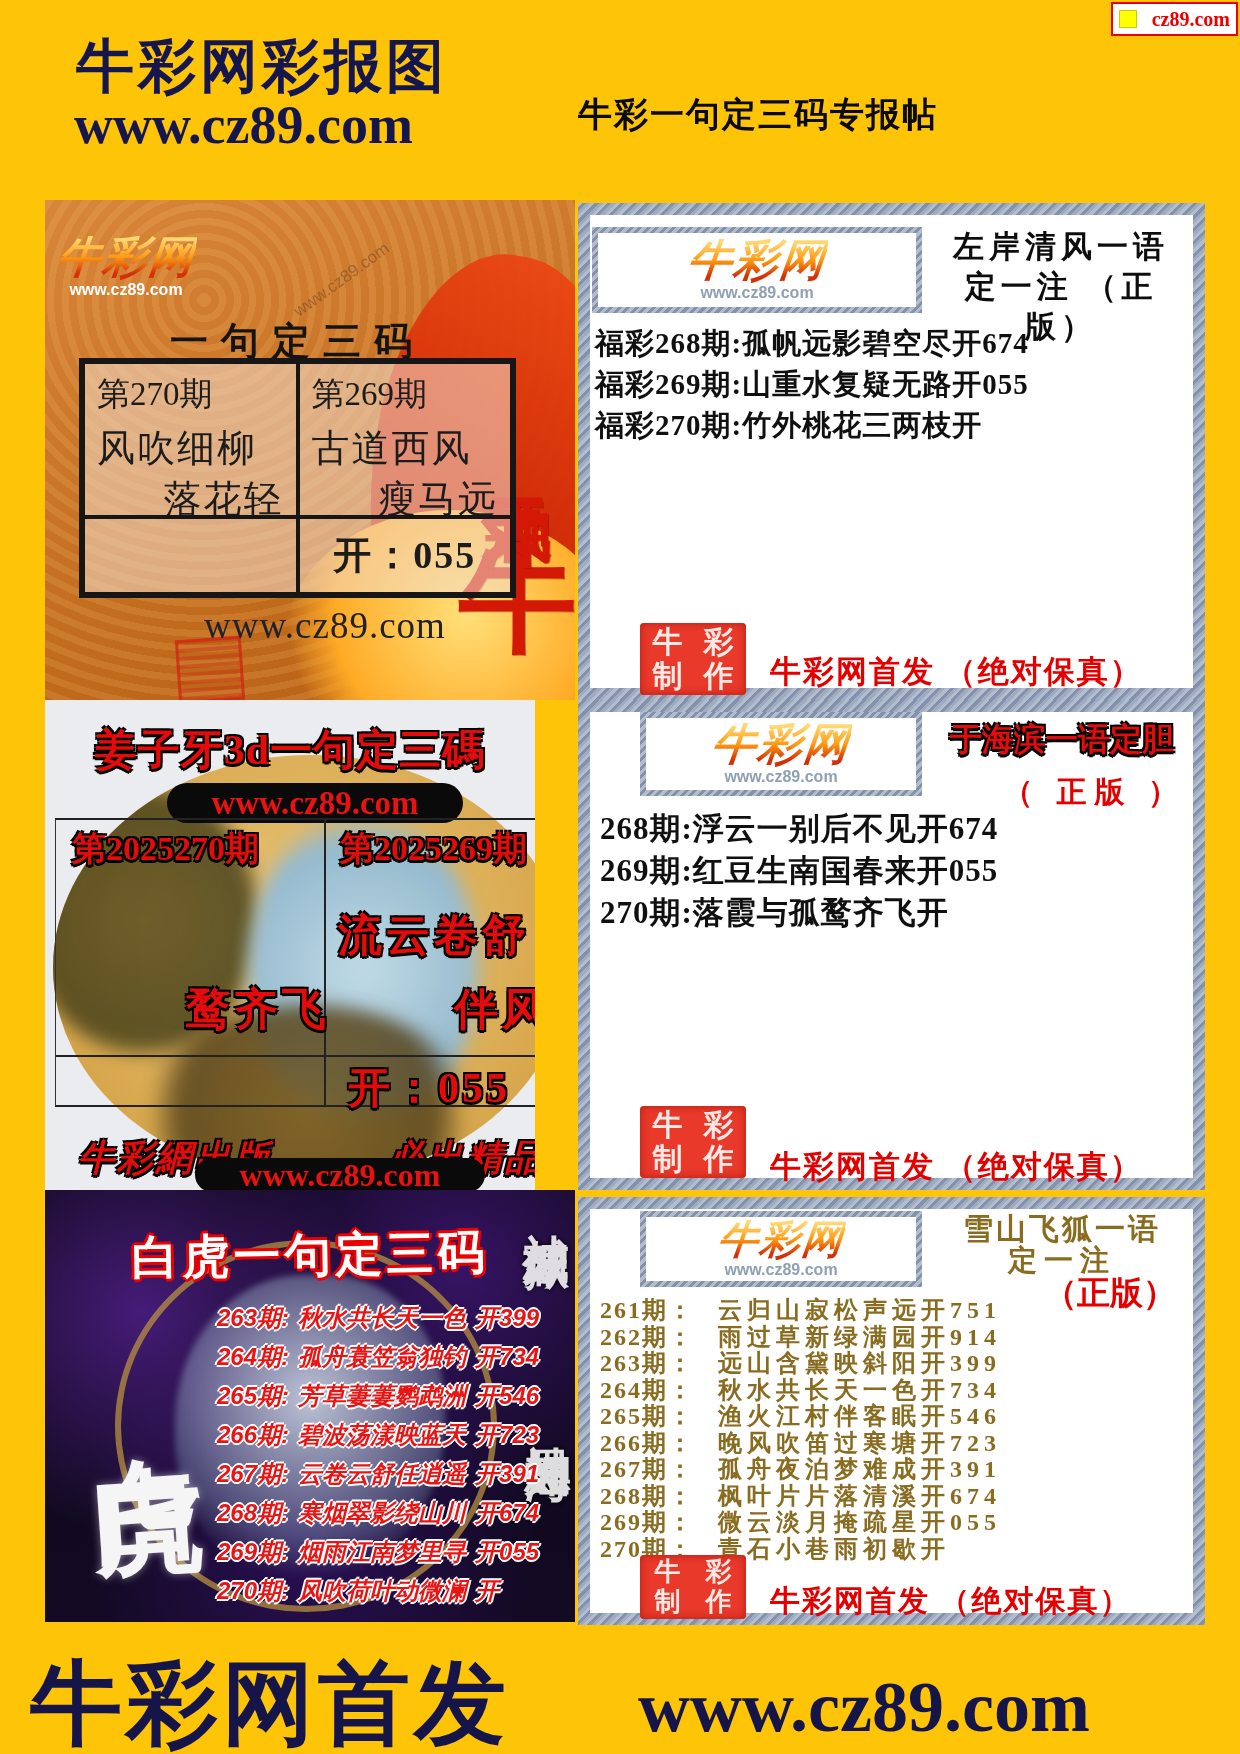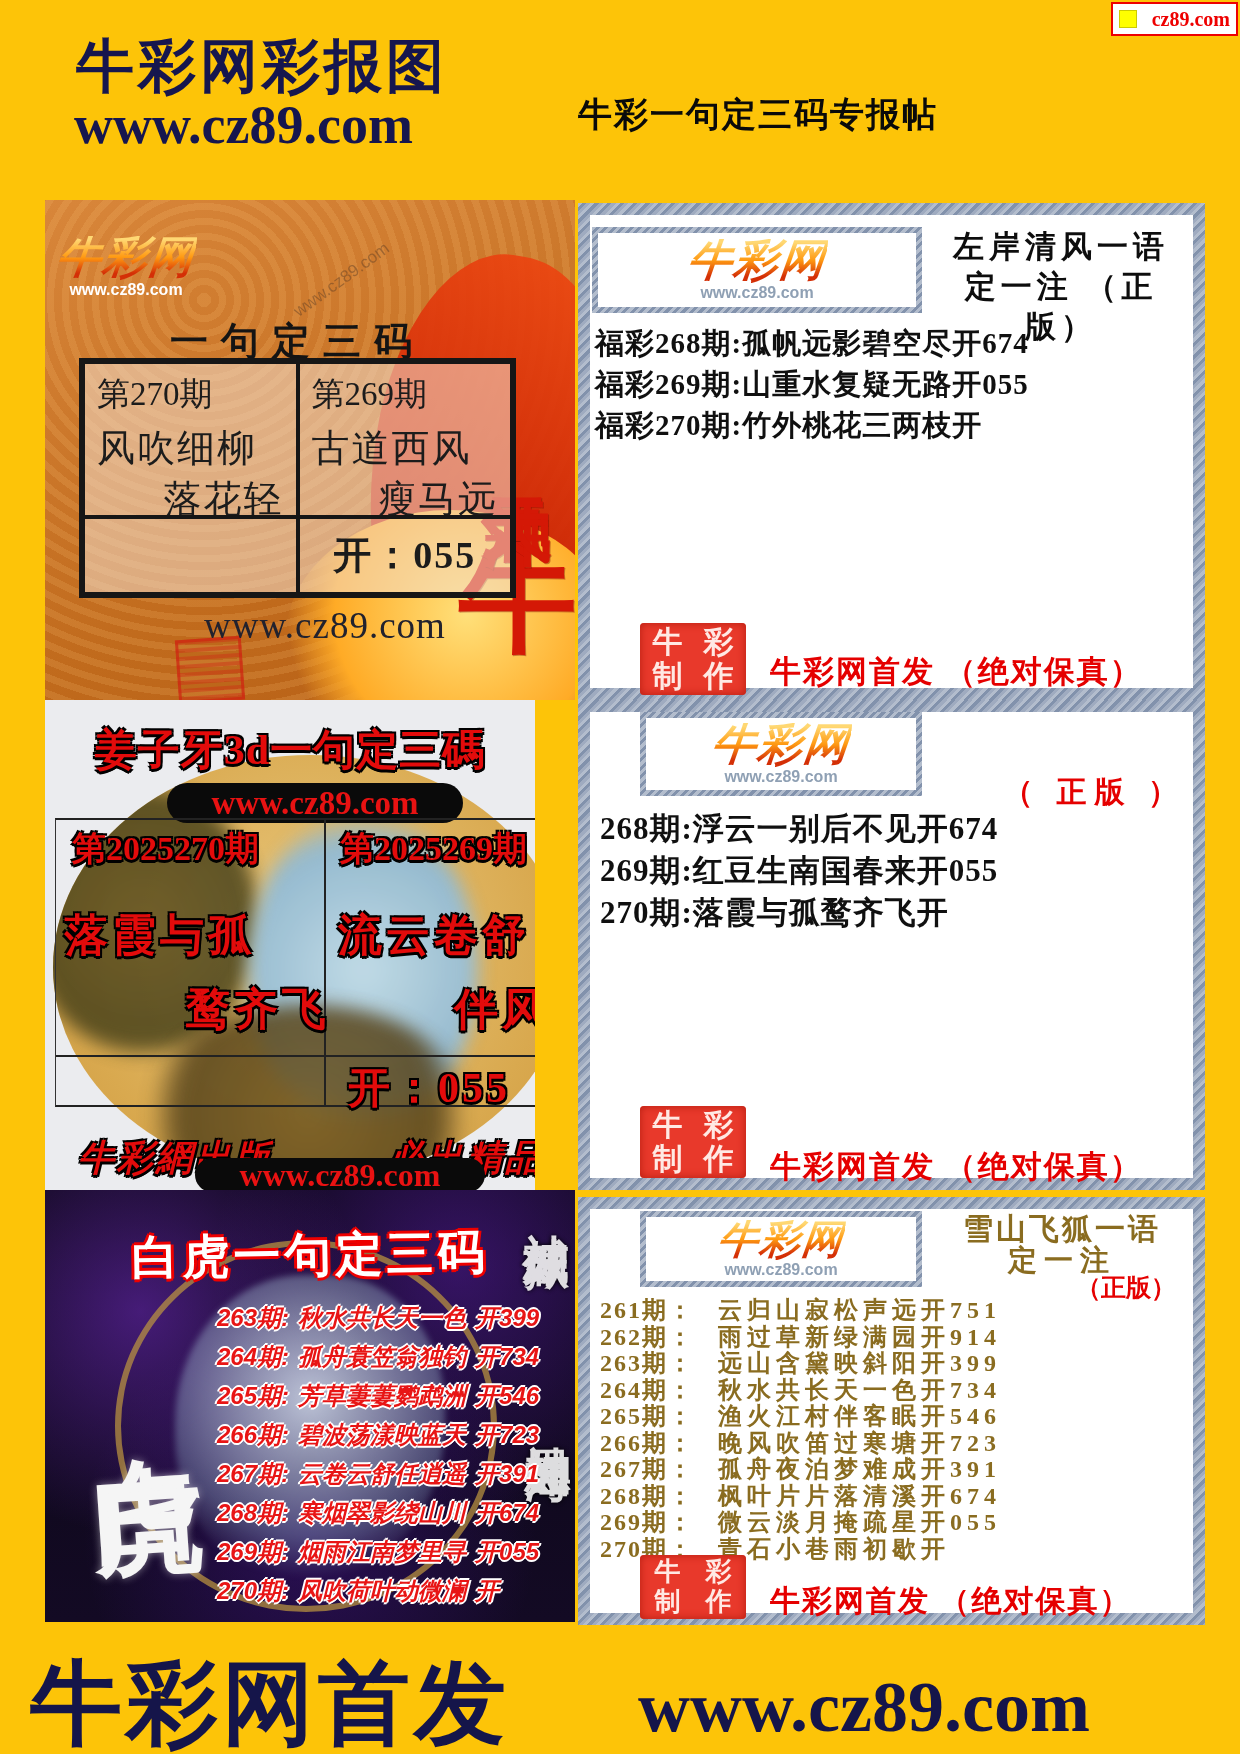--- a/index.html
+++ b/index.html
@@ -123,21 +123,21 @@
   #pr2{left:578px;top:700px;width:627px;height:490px;}
   #pr3{left:578px;top:1197px;width:627px;height:428px;}
   #pr1 .logo-box{left:14px;top:24px;width:330px;height:86px;}
   #pr2 .logo-box{left:62px;top:12px;width:282px;height:84px;}
   #pr3 .logo-box{left:62px;top:14px;width:282px;height:76px;}
   #pr1 .rp-head1{left:352px;top:24px;width:262px;}
   .rp2-t1{left:352px;top:18px;width:264px;font-size:32px;font-weight:bold;text-align:center;white-space:nowrap;}
   .rp2-t2{left:352px;top:72px;width:256px;text-align:right;color:#e50000;font-size:30px;font-weight:bold;letter-spacing:8px;}
   .rp3-t1{left:354px;top:12px;width:260px;font-size:30px;font-weight:bold;text-align:center;letter-spacing:3px;}
   .rp3-t2{left:354px;top:44px;width:260px;font-size:29px;font-weight:bold;text-align:center;letter-spacing:7px;}
-  .rp3-t3{left:354px;top:74px;width:244px;font-size:25px;font-weight:bold;text-align:right;color:#e50000;}
+  .rp3-t3{left:354px;top:74px;width:244px;font-size:33px;font-weight:bold;text-align:right;color:#e50000;}
   #pr1 .rp-body{left:17px;top:120px;font-size:29px;line-height:41px;letter-spacing:1px;}
   #pr2 .rp-body{left:22px;top:108px;font-size:31px;line-height:42px;letter-spacing:1px;}
   #pr3 .rp-body{left:22px;top:100px;font-size:24px;line-height:26.5px;}
   .xrow{white-space:nowrap;font-weight:bold;}
   .xrow .xi{display:inline-block;width:118px;letter-spacing:2px;}
   .xrow .xt{letter-spacing:5px;}
   #pr1 .seal{left:62px;top:420px;width:106px;height:72px;}
   #pr2 .seal{left:62px;top:406px;width:106px;height:72px;}
   #pr3 .seal{left:62px;top:358px;width:106px;height:64px;}
   #pr3 .seal span{font-size:26px;line-height:28px;}
@@ -226,39 +226,39 @@
       <div class="blob b-robe"></div>
       <div class="blob b-rock"></div>
     </div>
     <div class="abs pl2-title red-outline">姜子牙3d一句定三碼</div>
     <div class="abs black-pill pl2-url">www.cz89.com</div>
     <div class="abs pl2-table">
       <div class="pl2-vline"></div>
       <div class="pl2-hline"></div>
       <div class="jtext red-outline" style="left:16px;top:6px;font-size:34px;">第2025270期</div>
       <div class="jtext red-outline" style="left:284px;top:6px;font-size:34px;">第2025269期</div>
-      <div class="jtext red-outline" style="left:8px;top:86px;font-size:44px;letter-spacing:4px;">落霞与孤</div>
       <div class="jtext red-outline" style="left:282px;top:86px;font-size:44px;letter-spacing:4px;">流云卷舒</div>
       <div class="jtext red-outline" style="left:130px;top:160px;font-size:44px;letter-spacing:4px;">鹜齐飞</div>
       <div class="jtext red-outline" style="left:398px;top:160px;font-size:44px;letter-spacing:4px;">伴风行</div>
       <div class="jtext red-outline" style="left:292px;top:240px;font-size:42px;letter-spacing:3px;">开：055</div>
     </div>
     <div class="abs jtext red-outline pl2-foot-l">牛彩網出版</div>
     <div class="abs jtext red-outline pl2-foot-r">必出精品</div>
     <div class="abs black-pill pl2-url2">www.cz89.com</div>
   </div>
 
   <div class="abs rp" id="pr2">
     <div class="rp-inner"></div>
     <div class="abs logo-box">
       <div class="logo">
         <span class="logo-cn">牛彩网</span>
         <span class="logo-url">www.cz89.com</span>
       </div>
     </div>
+    <div class="abs rp2-t1 red-outline">于海滨一语定胆</div>
     <div class="abs rp2-t2">（ 正版 ）</div>
     <div class="abs rp-body">
       <div>268期:浮云一别后不见开674</div>
       <div>269期:红豆生南国春来开055</div>
       <div>270期:落霞与孤鹜齐飞开</div>
     </div>
     <div class="abs seal">
       <span>牛</span>
       <span>彩</span>
       <span>制</span>

